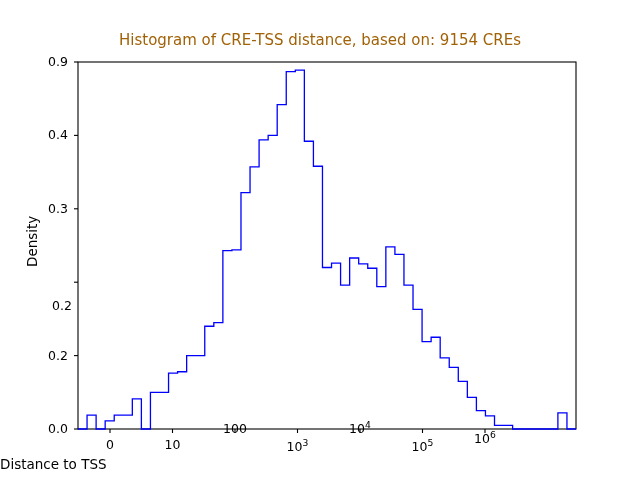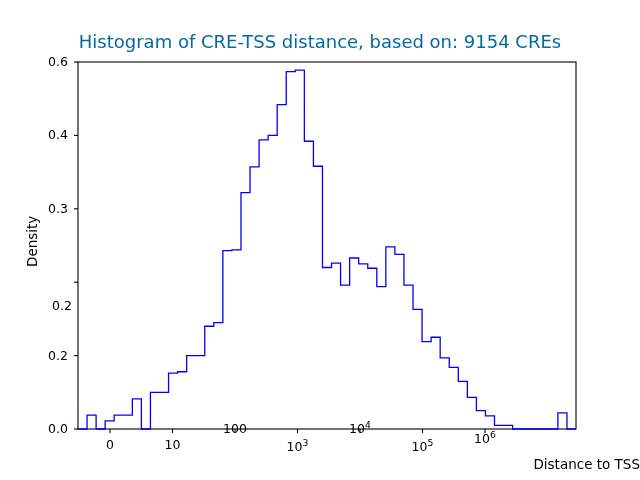--- a/index.html
+++ b/index.html
@@ -18,41 +18,41 @@
     width: 640px;
     height: 480px;
     background: #ffffff;
   }
   #chart-title {
     position: absolute;
     left: 0;
     top: 31px;
     width: 640px;
     text-align: center;
-    font-size: 18px;
-    color: #0369a1;
+    font-size: 15px;
+    color: #a16207;
     letter-spacing: 0px;
     white-space: nowrap;
   }
   #plot-svg {
     position: absolute;
     left: 0;
     top: 0;
   }
   .axis-label {
     position: absolute;
     font-size: 13.5px;
     color: #000000;
     white-space: nowrap;
   }
   #xlabel {
     left: 0;
     top: 456px;
     width: 640px;
-    text-align: right;
+    text-align: left;
   }
   #ylabel {
     left: 0;
     top: 0;
     transform-origin: 0 0;
     transform: translate(24px, 267px) rotate(-90deg);
   }
   .tick-label {
     position: absolute;
     font-size: 12.5px;
@@ -103,21 +103,21 @@
 
   <div class="axis-label" id="xlabel">Distance to TSS</div>
   <div class="axis-label" id="ylabel">Density</div>
 
   <div id="ytick-container">
       <div class="tick-label ytick" style="left: 28px; top: 421px;">0.0</div>
       <div class="tick-label ytick" style="left: 28px; top: 347.6px;">0.2</div>
       <div class="tick-label ytick" style="left: 32px; top: 274.2px; margin-top: 24px;">0.2</div>
       <div class="tick-label ytick" style="left: 28px; top: 200.8px;">0.3</div>
       <div class="tick-label ytick" style="left: 28px; top: 127.4px;">0.4</div>
-      <div class="tick-label ytick" style="left: 28px; top: 54px;">0.6</div>
+      <div class="tick-label ytick" style="left: 28px; top: 54px;">0.9</div>
     </div>
   <div id="xtick-container">
       <div class="tick-label xtick" style="left: 80px; top: 437px;">0</div>
       <div class="tick-label xtick" style="left: 142.5px; top: 437px;">10</div>
       <div class="tick-label xtick" style="left: 205px; top: 421px;">100</div>
       <div class="tick-label xtick" style="left: 267.5px; top: 437px;">10<span class="sup">3</span></div>
       <div class="tick-label xtick" style="left: 330px; top: 419px;">10<span class="sup">4</span></div>
       <div class="tick-label xtick" style="left: 392.5px; top: 437px;">10<span class="sup">5</span></div>
       <div class="tick-label xtick" style="left: 455px; top: 429px;">10<span class="sup">6</span></div>
     </div>

